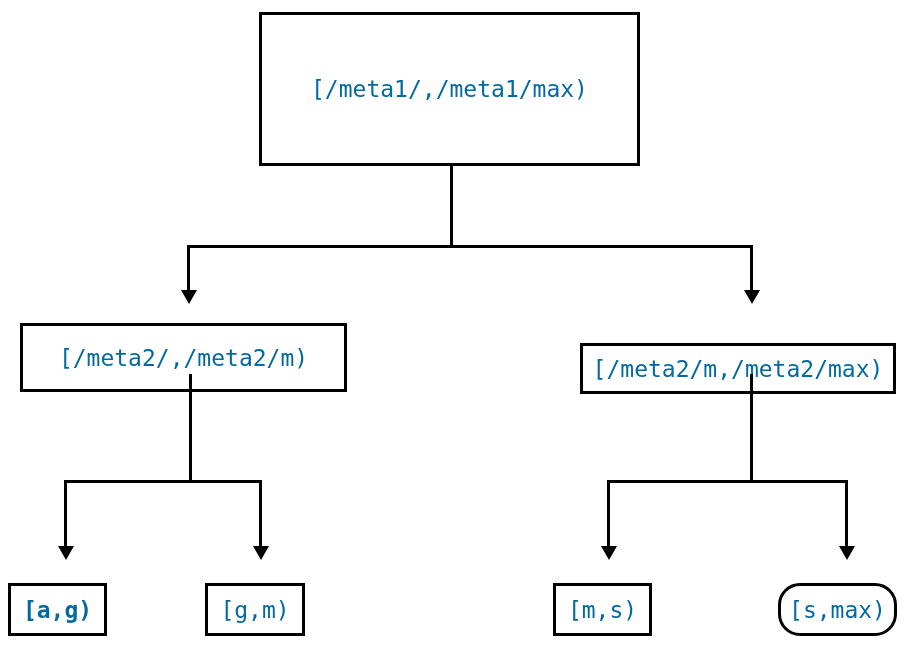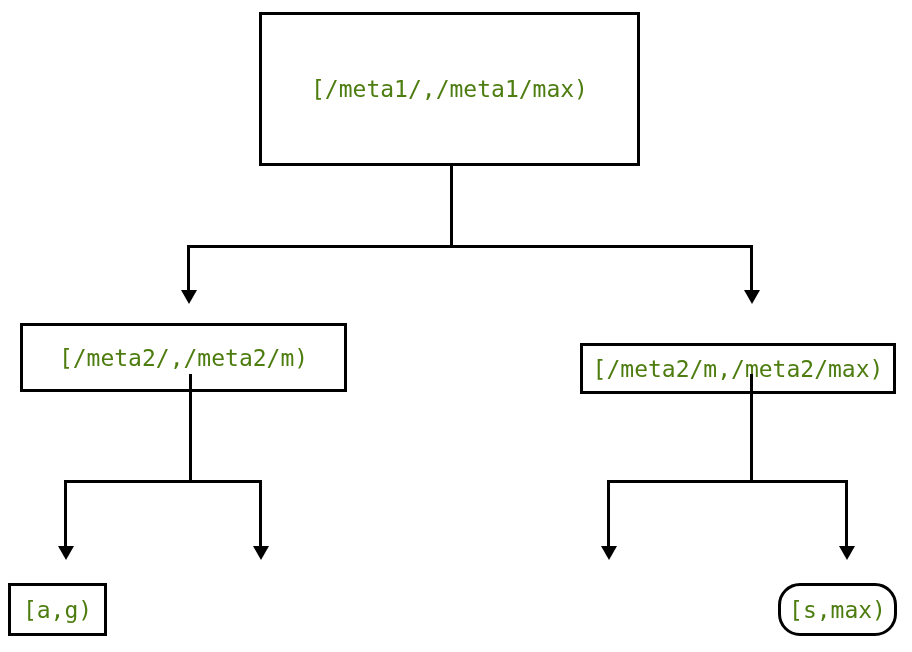--- a/index.html
+++ b/index.html
@@ -25,21 +25,21 @@
     background: #ffffff;
     display: flex;
     align-items: center;
     justify-content: center;
     color: #000000;
     font-family: "DejaVu Sans Mono", monospace;
     white-space: nowrap;
   }
   .node-label {
     font-family: "DejaVu Sans Mono", monospace;
-    color: #4d7c0f;
+    color: #0369a1;
     letter-spacing: 0px;
   }
   .node-root { font-size: 23px; }
   .node-mid  { font-size: 23px; }
   .node-leaf { font-size: 23px; }
 
   .edge-v {
     position: absolute;
     width: 3px;
     background: #000000;
@@ -92,23 +92,29 @@
   <div class="edge-v" style="left:259px; top:480px; height:68px;"></div>
   <div class="arrowhead" style="left:253px; top:546px;"></div>
 
   <div class="edge-v" style="left:750px; top:374px; height:109px;"></div>
   <div class="edge-h" style="left:607px; top:480px; width:241px;"></div>
   <div class="edge-v" style="left:607px; top:480px; height:68px;"></div>
   <div class="arrowhead" style="left:601px; top:546px;"></div>
   <div class="edge-v" style="left:845px; top:480px; height:68px;"></div>
   <div class="arrowhead" style="left:839px; top:546px;"></div>
 
-  <div class="node node-leaf" style="left:8px; top:583px; width:99px; height:53px;">
+  <div class="node node-leaf" style="left:8px; top:583px; width:99px; height:53px;font-weight:bold;">
     <span class="node-label">[a,g)</span>
   </div>
 
+  <div class="node node-leaf" style="left:205px; top:583px; width:100px; height:53px;">
+    <span class="node-label">[g,m)</span>
+  </div>
 
+  <div class="node node-leaf" style="left:553px; top:583px; width:99px; height:53px;">
+    <span class="node-label">[m,s)</span>
+  </div>
 
   <div class="node node-leaf" style="left:778px; top:583px; width:119px; height:53px;border-radius:22px;">
     <span class="node-label">[s,max)</span>
   </div>
 
 </div>
 
 </body></html>

